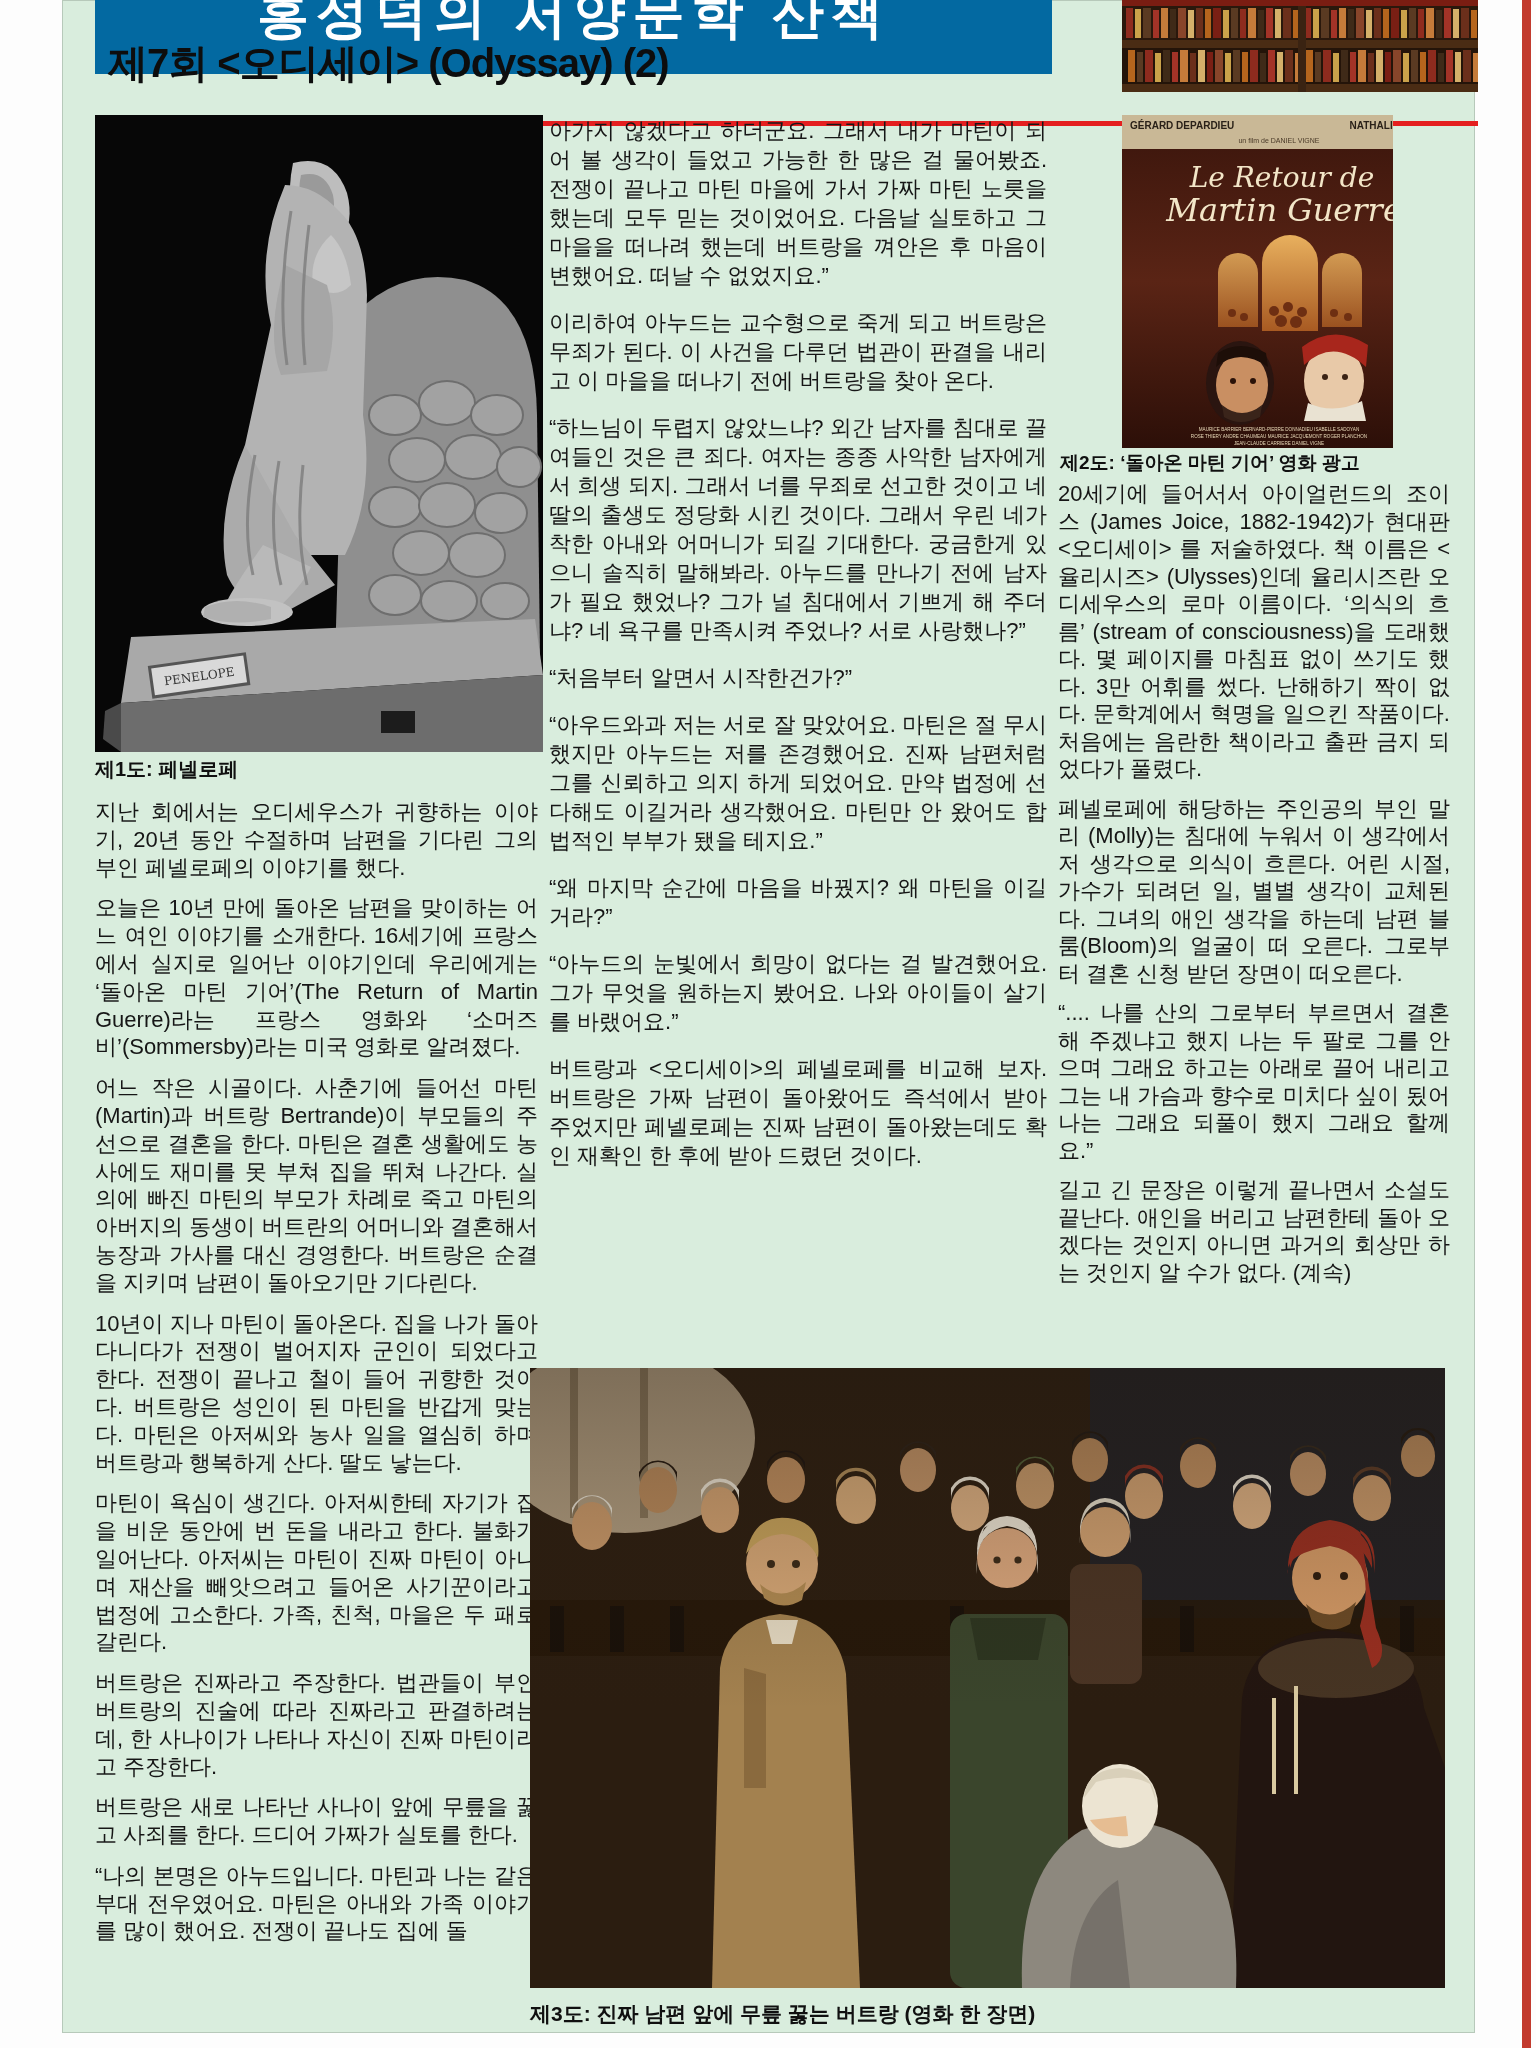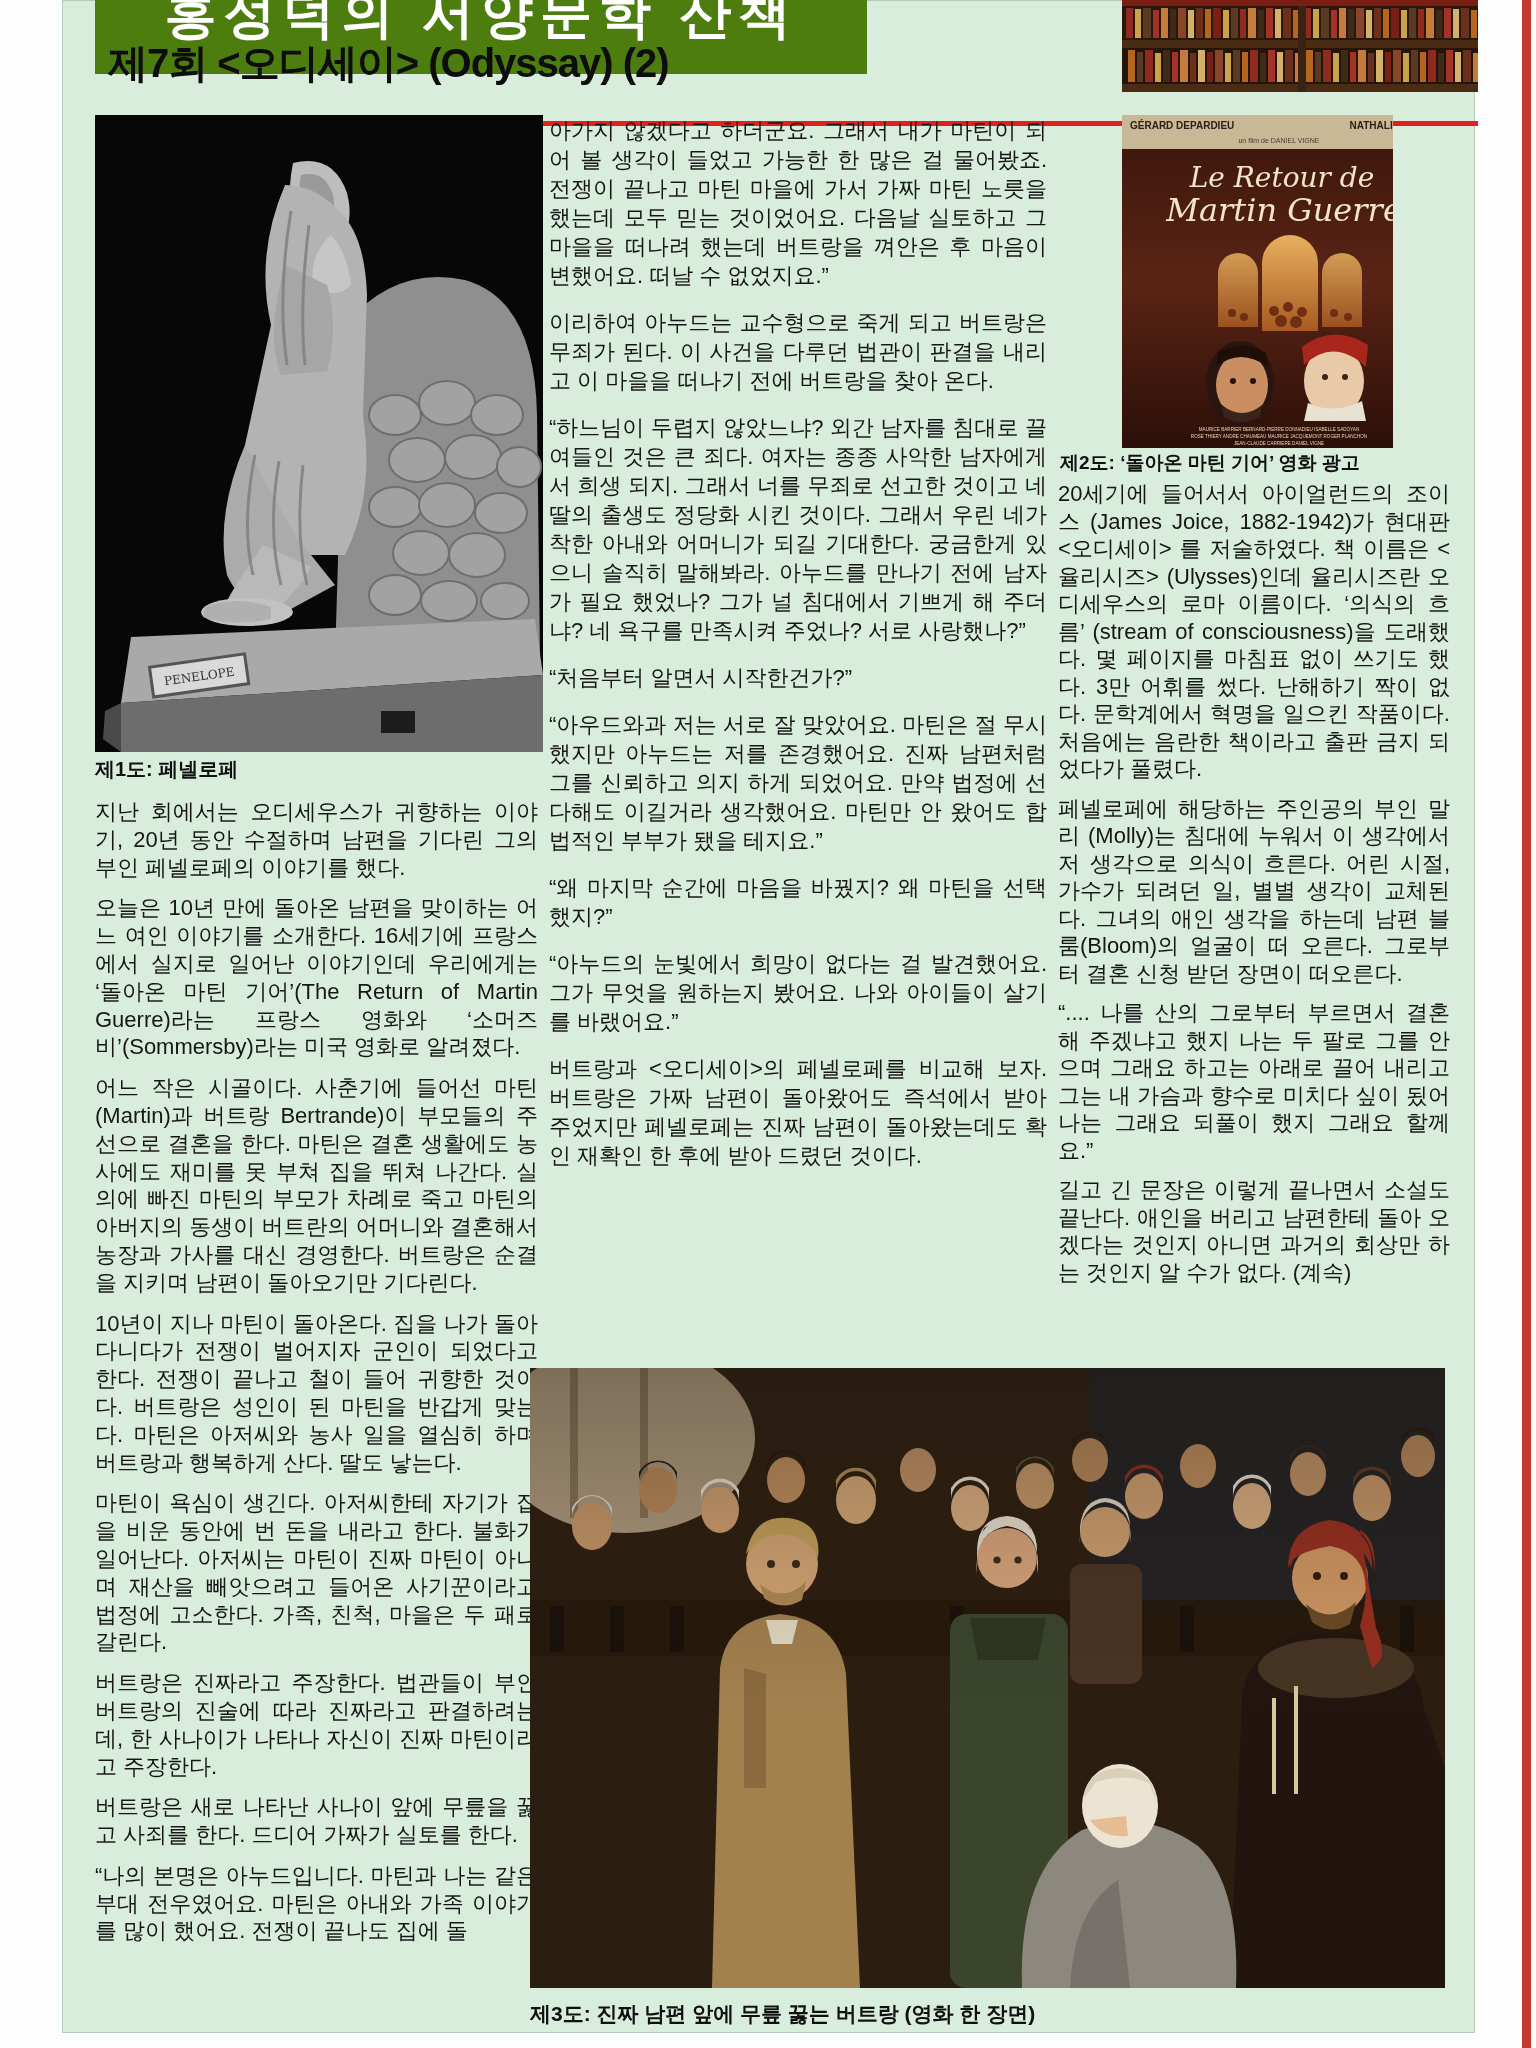--- a/index.html
+++ b/index.html
@@ -1,21 +1,21 @@
 <!DOCTYPE html>
 <html><head>
 <meta charset="utf-8">
 <style>
   html,body{margin:0;padding:0;background:#fdfdfd;}
   #page{position:relative;width:1536px;height:2048px;background:#fdfdfd;overflow:hidden;
         font-family:"Liberation Sans","DejaVu Sans",sans-serif;}
   .sheet{position:absolute;left:62px;top:0;width:1413px;height:2033px;
          background:#d9eddd;border:1px solid #b7c9ba;box-sizing:border-box;}
   .edge-red{position:absolute;left:1522px;top:0;width:9px;height:2048px;background:#c23b2e;}
-  .banner{position:absolute;left:95px;top:0;width:772px;height:74px;background:#4d7c0f;overflow:hidden;}
+  .banner{position:absolute;left:95px;top:0;width:957px;height:74px;background:#0369a1;overflow:hidden;}
   .banner span{display:block;margin-top:-20px;text-align:center;font-size:52px;font-weight:bold;
                color:#ffffff;letter-spacing:7px;white-space:nowrap;}
   .page-title{position:absolute;left:95px;top:36px;width:1100px;font-size:40px;font-weight:800;
               color:#0d0d0d;letter-spacing:-1px;padding-left:13px;}
   .red-rule{position:absolute;left:95px;top:121px;width:1383px;height:5px;background:#e41f1f;}
   .photo{position:absolute;overflow:hidden;}
   .caption{position:absolute;font-weight:700;font-size:20px;color:#101010;}
   .col{position:absolute;text-align:justify;font-size:22px;color:#161616;overflow:hidden;}
   .col p{margin:0 0 13px 0;}
   .col-left{left:95px;top:798px;width:443px;height:1238px;line-height:27.8px;}
@@ -255,21 +255,21 @@
       <p>버트랑은 진짜라고 주장한다. 법관들이 부인 버트랑의 진술에 따라 진짜라고 판결하려는데, 한 사나이가 나타나 자신이 진짜 마틴이라고 주장한다.</p>
       <p>버트랑은 새로 나타난 사나이 앞에 무릎을 꿇고 사죄를 한다. 드디어 가짜가 실토를 한다.</p>
       <p>“나의 본명은 아누드입니다. 마틴과 나는 같은 부대 전우였어요. 마틴은 아내와 가족 이야기를 많이 했어요. 전쟁이 끝나도 집에 돌</p>
     </div>
   <div class="col col-mid">
       <p>아가지 않겠다고 하더군요. 그래서 내가 마틴이 되어 볼 생각이 들었고 가능한 한 많은 걸 물어봤죠. 전쟁이 끝나고 마틴 마을에 가서 가짜 마틴 노릇을 했는데 모두 믿는 것이었어요. 다음날 실토하고 그 마을을 떠나려 했는데 버트랑을 껴안은 후 마음이 변했어요. 떠날 수 없었지요.”</p>
       <p>이리하여 아누드는 교수형으로 죽게 되고 버트랑은 무죄가 된다. 이 사건을 다루던 법관이 판결을 내리고 이 마을을 떠나기 전에 버트랑을 찾아 온다.</p>
       <p>“하느님이 두렵지 않았느냐? 외간 남자를 침대로 끌여들인 것은 큰 죄다. 여자는 종종 사악한 남자에게서 희생 되지. 그래서 너를 무죄로 선고한 것이고 네 딸의 출생도 정당화 시킨 것이다. 그래서 우린 네가 착한 아내와 어머니가 되길 기대한다. 궁금한게 있으니 솔직히 말해봐라. 아누드를 만나기 전에 남자가 필요 했었나? 그가 널 침대에서 기쁘게 해 주더냐? 네 욕구를 만족시켜 주었나? 서로 사랑했나?”</p>
       <p>“처음부터 알면서 시작한건가?”</p>
       <p>“아우드와과 저는 서로 잘 맞았어요. 마틴은 절 무시했지만 아누드는 저를 존경했어요. 진짜 남편처럼 그를 신뢰하고 의지 하게 되었어요. 만약 법정에 선다해도 이길거라 생각했어요. 마틴만 안 왔어도 합법적인 부부가 됐을 테지요.”</p>
-      <p>“왜 마지막 순간에 마음을 바꿨지? 왜 마틴을 선택했지?”</p>
+      <p>“왜 마지막 순간에 마음을 바꿨지? 왜 마틴을 이길거라?”</p>
       <p>“아누드의 눈빛에서 희망이 없다는 걸 발견했어요. 그가 무엇을 원하는지 봤어요. 나와 아이들이 살기를 바랬어요.”</p>
       <p>버트랑과 &lt;오디세이&gt;의 페넬로페를 비교해 보자. 버트랑은 가짜 남편이 돌아왔어도 즉석에서 받아 주었지만 페넬로페는 진짜 남편이 돌아왔는데도 확인 재확인 한 후에 받아 드렸던 것이다.</p>
     </div>
   <div class="col col-right">
       <p>20세기에 들어서서 아이얼런드의 조이스 (James Joice, 1882-1942)가 현대판 &lt;오디세이&gt; 를 저술하였다. 책 이름은 &lt;율리시즈&gt; (Ulysses)인데 율리시즈란 오디세우스의 로마 이름이다. ‘의식의 흐름’ (stream of consciousness)을 도래했다. 몇 페이지를 마침표 없이 쓰기도 했다. 3만 어휘를 썼다. 난해하기 짝이 없다. 문학계에서 혁명을 일으킨 작품이다. 처음에는 음란한 책이라고 출판 금지 되었다가 풀렸다.</p>
       <p>페넬로페에 해당하는 주인공의 부인 말리 (Molly)는 침대에 누워서 이 생각에서 저 생각으로 의식이 흐른다. 어린 시절, 가수가 되려던 일, 별별 생각이 교체된다. 그녀의 애인 생각을 하는데 남편 블룸(Bloom)의 얼굴이 떠 오른다. 그로부터 결혼 신청 받던 장면이 떠오른다.</p>
       <p>“.... 나를 산의 그로부터 부르면서 결혼해 주겠냐고 했지 나는 두 팔로 그를 안으며 그래요 하고는 아래로 끌어 내리고 그는 내 가슴과 향수로 미치다 싶이 됬어 나는 그래요 되풀이 했지 그래요 할께요.”</p>
       <p>길고 긴 문장은 이렇게 끝나면서 소설도 끝난다. 애인을 버리고 남편한테 돌아 오겠다는 것인지 아니면 과거의 회상만 하는 것인지 알 수가 없다. (계속)</p>
     </div>
 

